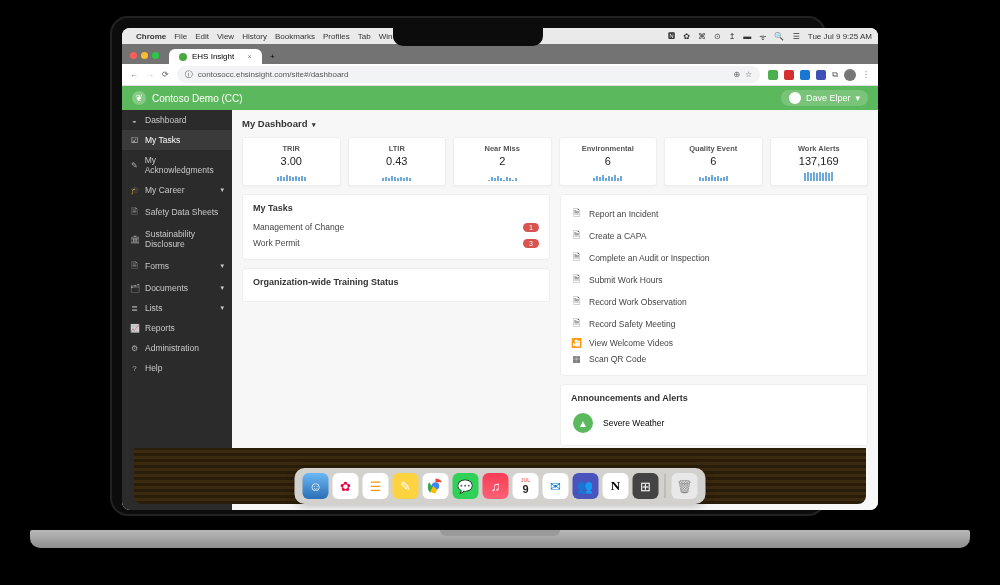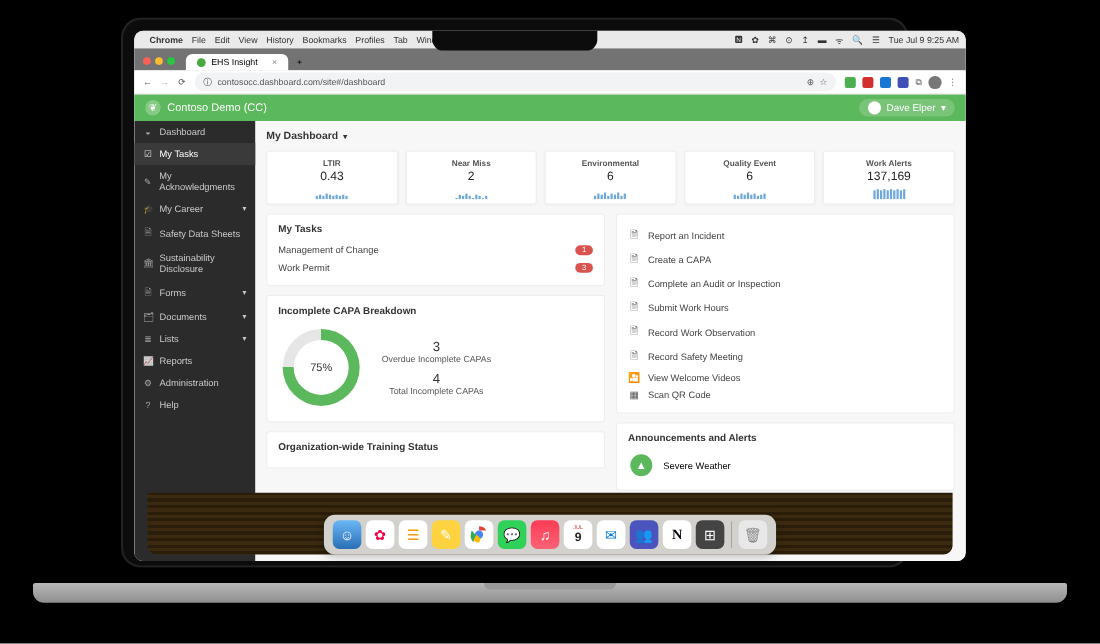--- a/index.html
+++ b/index.html
@@ -134,21 +134,21 @@
       <div class="newtab">+</div>
     </div>
 
     <div class="chrome-url">
       <span>←</span>
       <span style="opacity:.4">→</span>
       <span>⟳</span>
       <div class="urlbar">
         <span style="display:flex;gap:5px;align-items:center;">
           <span>ⓘ</span>
-          <span>contosocc.dashboard.com/site#/dashboard</span>
+          <span>contosocc.ehsinsight.com/site#/dashboard</span>
         </span>
         <span style="display:flex;gap:5px;">
           <span>⊕</span>
           <span>☆</span>
         </span>
       </div>
       <div class="ext-icons">
         <span class="ext" style="background:#4caf50"></span>
         <span class="ext" style="background:#d32f2f"></span>
         <span class="ext" style="background:#1976d2"></span>
@@ -254,20 +254,36 @@
           </div>
 
         <div class="main">
           <div class="page-title">
             <span>My Dashboard</span>
             <span class="dd">▾</span>
           </div>
 
           <div class="kpis" id="kpis">
               <div class="kpi">
+                <div class="t">TRIR</div>
+                <div class="v">3.00</div>
+                <div class="spark">
+                  <span class="bar" style="height:3.9000000000000004px"></span>
+                  <span class="bar" style="height:5.2px"></span>
+                  <span class="bar" style="height:3.9000000000000004px"></span>
+                  <span class="bar" style="height:6.5px"></span>
+                  <span class="bar" style="height:5.2px"></span>
+                  <span class="bar" style="height:3.9000000000000004px"></span>
+                  <span class="bar" style="height:5.2px"></span>
+                  <span class="bar" style="height:3.9000000000000004px"></span>
+                  <span class="bar" style="height:5.2px"></span>
+                  <span class="bar" style="height:3.9000000000000004px"></span>
+                </div>
+              </div>
+              <div class="kpi">
                 <div class="t">LTIR</div>
                 <div class="v">0.43</div>
                 <div class="spark">
                   <span class="bar" style="height:2.6px"></span>
                   <span class="bar" style="height:3.9000000000000004px"></span>
                   <span class="bar" style="height:2.6px"></span>
                   <span class="bar" style="height:5.2px"></span>
                   <span class="bar" style="height:3.9000000000000004px"></span>
                   <span class="bar" style="height:2.6px"></span>
                   <span class="bar" style="height:3.9000000000000004px"></span>
@@ -351,34 +367,20 @@
                       <span>Management of Change</span>
                       <span class="badge">1</span>
                     </div>
                     <div class="task-row">
                       <span>Work Permit</span>
                       <span class="badge">3</span>
                     </div>
                   </div>
               </div>
 
-              <div class="panel">
-                <h4>Incomplete CAPA Breakdown</h4>
-                <div class="capa">
-                  <div class="donut">
-                    <div class="inner">75%</div>
-                  </div>
-                  <div class="capa-stats">
-                    <div class="n">3</div>
-                    <div>Overdue Incomplete CAPAs</div>
-                    <div class="n" style="margin-top:6px">4</div>
-                    <div>Total Incomplete CAPAs</div>
-                  </div>
-                </div>
-              </div>
 
               <div class="panel">
                 <h4>Organization-wide Training Status</h4>
               </div>
             </div>
 
             <div class="col">
               <div class="panel">
                 <div id="quicklinks">
                     <div class="link-row">

